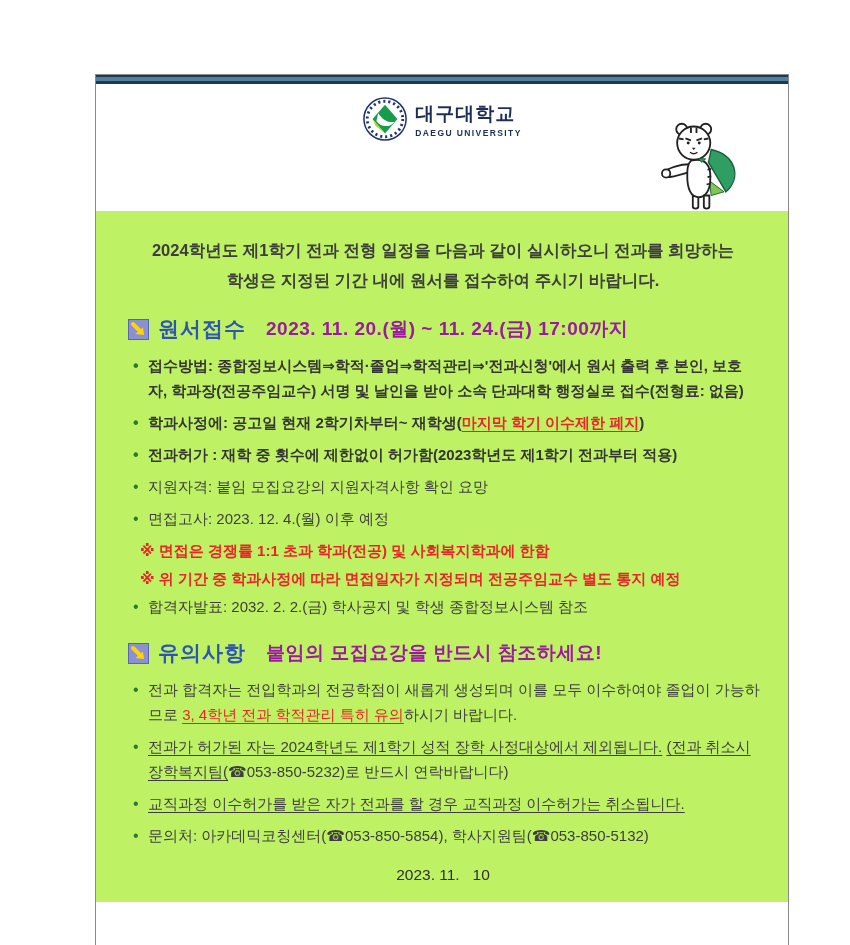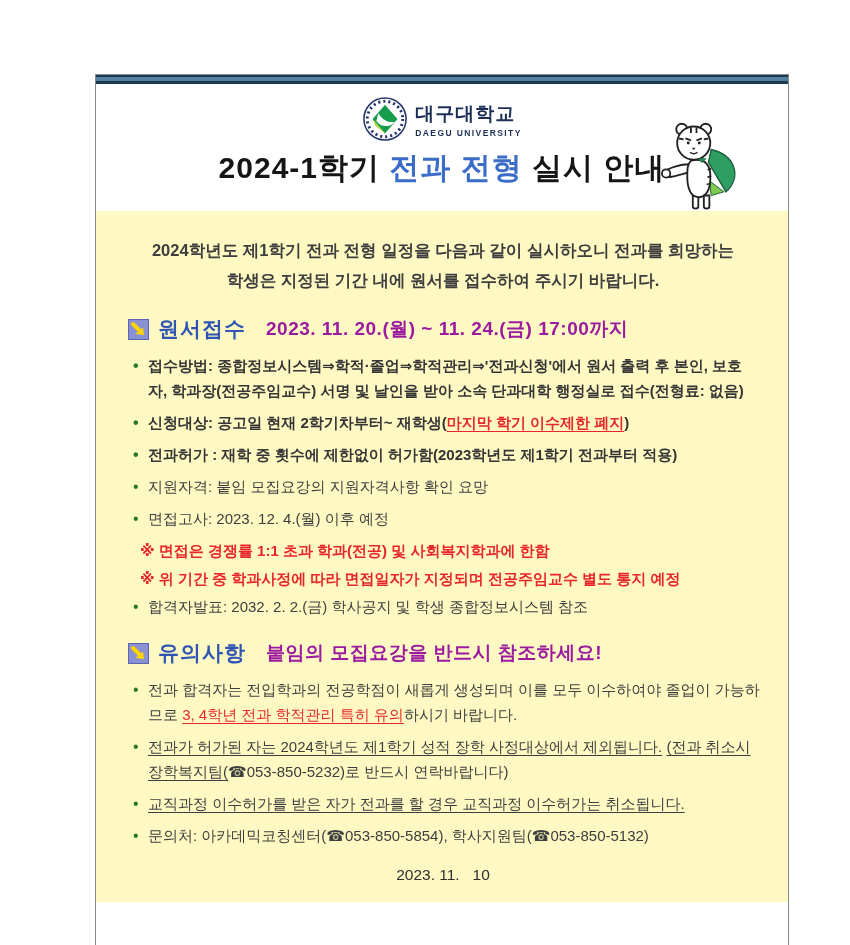--- a/index.html
+++ b/index.html
@@ -17,21 +17,21 @@
   .header { position:relative; height:127px; background:#ffffff; }
   .logo-row { display:flex; justify-content:center; align-items:center; padding-top:12px; gap:7px; }
   .logo-emblem { width:46px; height:46px; }
   .logo-ko { font-size:19px; font-weight:800; color:#1d2f56; letter-spacing:1px; }
   .logo-en { font-size:8.5px; font-weight:700; color:#1d2f56; letter-spacing:1.4px; margin-top:1px; }
   .title { text-align:center; margin-top:6px; font-size:30px; font-weight:800; color:#151515; letter-spacing:1px; }
   .title .blue { color:#3a6cc8; }
   .tiger { position:absolute; right:40px; top:34px; width:92px; height:98px; }
 
   
-  .bodyarea { background:#fef9c3; height:691px; padding:20px 28px 0 30px; overflow:hidden; }
+  .bodyarea { background:#bef264; height:691px; padding:20px 28px 0 30px; overflow:hidden; }
   .intro { text-align:center; font-size:16.5px; font-weight:700; color:#3d3d3d; line-height:30px; margin-top:4px; }
 
   .section { margin-top:20px; }
   .sec-head { display:flex; align-items:center; margin-left:2px; }
   .sec-icon { width:21px; height:21px; display:inline-block; }
   .sec-title { font-size:21px; font-weight:800; color:#2f55b4; margin-left:9px; letter-spacing:1px;font-family:Liberation Serif, serif; }
   .sec-note { font-size:19px; font-weight:700; color:#9c1aa0; margin-left:20px; letter-spacing:0.5px; }
 
   ul.items { list-style:none; margin-top:10px; }
   ul.items li { position:relative; padding-left:22px; font-size:15px; line-height:25px;
@@ -61,21 +61,20 @@
           <path d="M24 9 L37 24 L24 39 L11 24 Z" fill="#169c4a"></path>
           <path d="M11 24 L24 39 L14 31 Z" fill="#b5d334"></path>
           <path d="M17 18 C22 26 28 28 34 27 C29 33 20 33 15 26 Z" fill="#ffffff"></path>
         </svg>
         <div class="logo-text">
           <div class="logo-ko">대구대학교</div>
           <div class="logo-en">DAEGU UNIVERSITY</div>
         </div>
       </div>
 
-      <div class="title"><span>2024-1학기 </span><span class="blue">전과 전형</span><span> 실시 안내</span></div>
 
       <svg class="tiger" viewBox="0 0 100 106">
 
         <path d="M60 34 C86 40 94 64 76 80 C70 70 63 58 57 48 Z" fill="#2f9e62" stroke="#1c5c38" stroke-width="1.5"></path>
         <path d="M58 68 L74 80 L60 84 Z" fill="#7ec850" stroke="#1c5c38" stroke-width="1"></path>
 
         <path d="M36 50 C26 50 14 54 9 58 C7 60 8 64 12 64 C20 64 30 60 38 58 Z" fill="#ffffff" stroke="#222" stroke-width="2" stroke-linejoin="round"></path>
 
         <path d="M38 46 C54 42 60 52 59 66 C59 78 54 86 46 86 C38 86 34 76 34 64 C34 56 34 50 38 46 Z" fill="#ffffff" stroke="#222" stroke-width="2"></path>
 
@@ -116,21 +115,21 @@
               <span class="sec-icon"><svg viewBox="0 0 21 21" width="21" height="21">
                   <rect x="0.5" y="0.5" width="20" height="20" fill="#8a90d4" stroke="#5c63b0"></rect>
                   <path d="M5 5 L12 12" stroke="#ffd400" stroke-width="4" stroke-linecap="round"></path>
                   <path d="M16 16 L15 8.5 L7.5 15 Z" fill="#ffd400"></path>
                 </svg></span>
               <span class="sec-title">원서접수</span>
               <span class="sec-note">2023. 11. 20.(월) ~ 11. 24.(금) 17:00까지</span>
             </div>
             <ul class="items">
               <li class="bullet b"><span>접수방법: 종합정보시스템⇒학적·졸업⇒학적관리⇒'전과신청'에서 원서 출력 후 본인, 보호자, 학과장(전공주임교수) 서명 및 날인을 받아 소속 단과대학 행정실로 접수(전형료: 없음)</span></li>
-              <li class="bullet b"><span>신청대상: 공고일 현재 2학기차부터~ 재학생(</span><span class="seg-ru">마지막 학기 이수제한 폐지</span><span>)</span></li>
+              <li class="bullet b"><span>학과사정에: 공고일 현재 2학기차부터~ 재학생(</span><span class="seg-ru">마지막 학기 이수제한 폐지</span><span>)</span></li>
               <li class="bullet b"><span>전과허가 : 재학 중 횟수에 제한없이 허가함(2023학년도 제1학기 전과부터 적용)</span></li>
               <li class="bullet"><span>지원자격: 붙임 모집요강의 지원자격사항 확인 요망</span></li>
               <li class="bullet"><span>면접고사: 2023. 12. 4.(월) 이후 예정</span></li>
               <li class="note"><span class="seg-r">※ 면접은 경쟁률 1:1 초과 학과(전공) 및 사회복지학과에 한함</span></li>
               <li class="note"><span class="seg-r">※ 위 기간 중 학과사정에 따라 면접일자가 지정되며 전공주임교수 별도 통지 예정</span></li>
               <li class="bullet"><span>합격자발표: 2032. 2. 2.(금) 학사공지 및 학생 종합정보시스템 참조</span></li>
             </ul>
           </div>
           <div class="section">
             <div class="sec-head">

